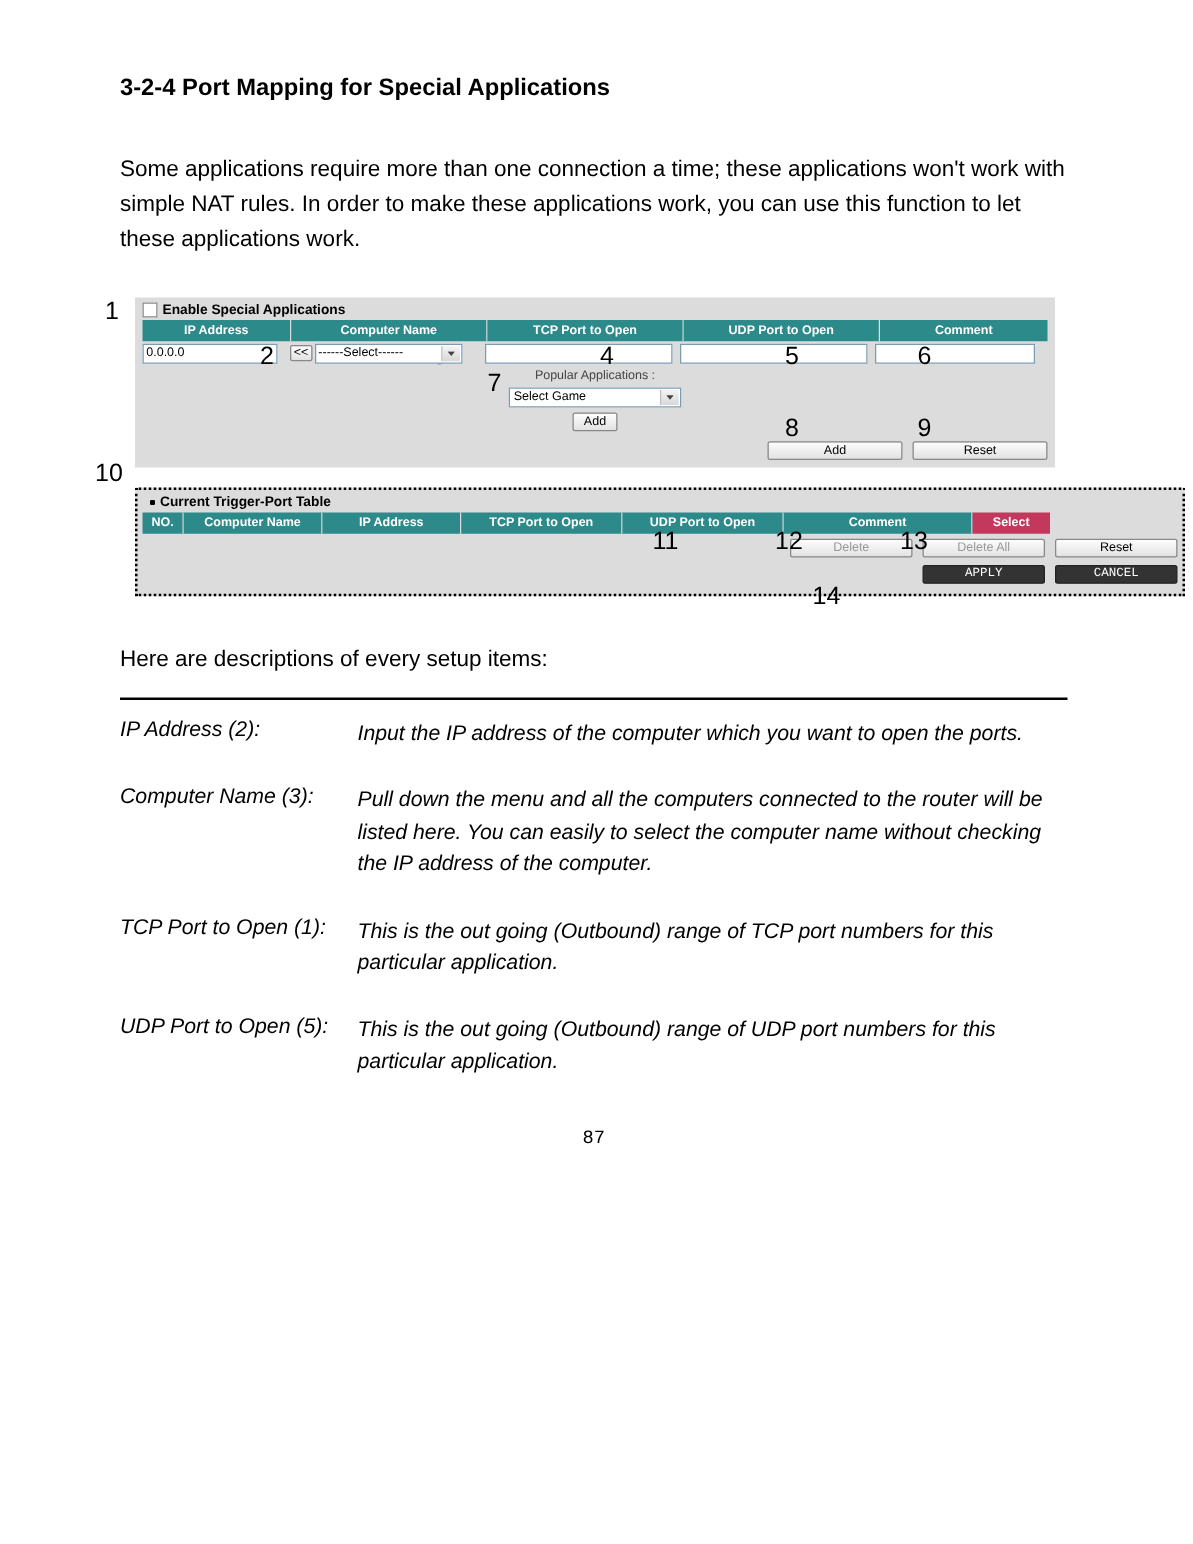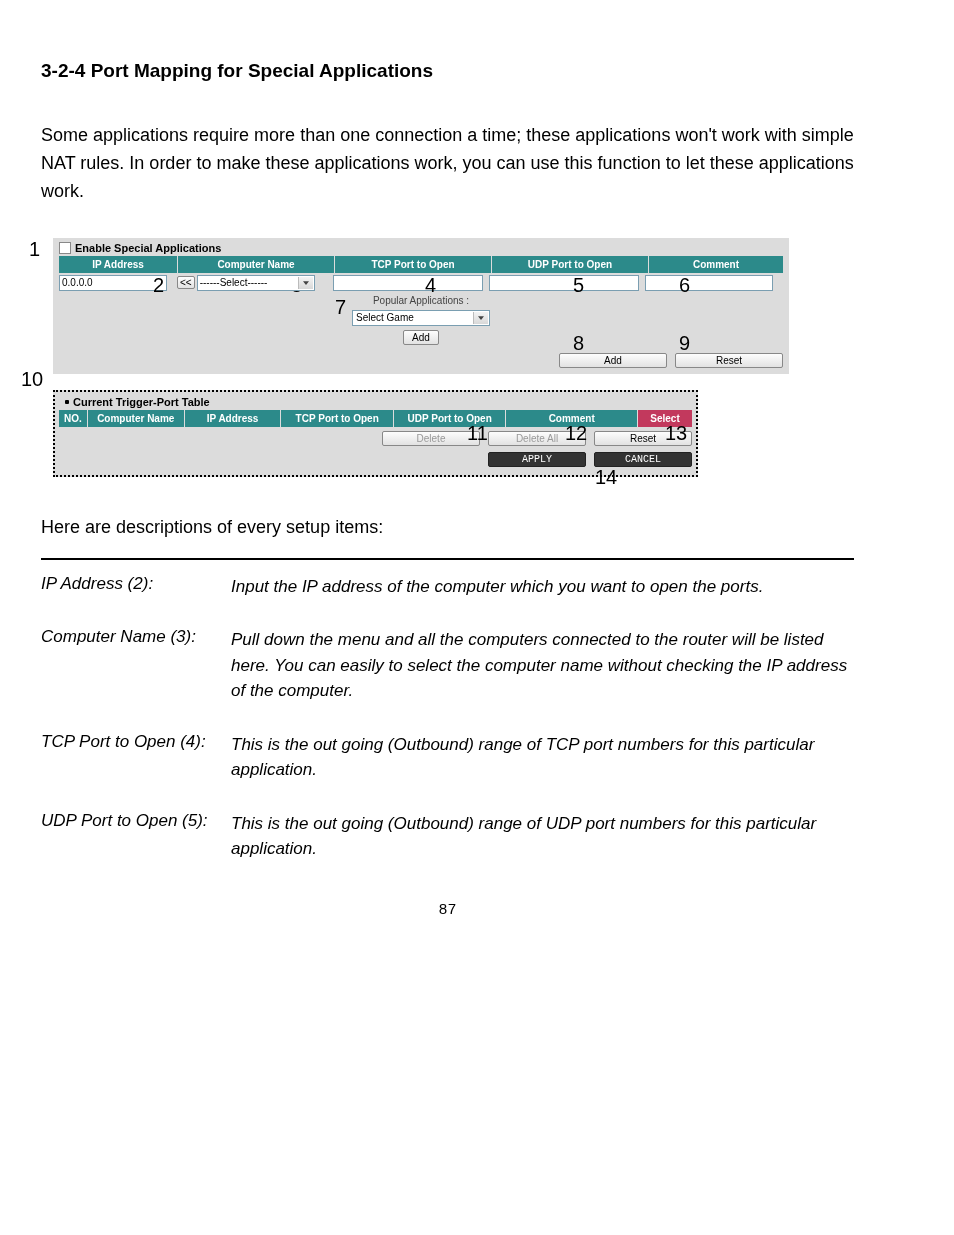--- a/index.html
+++ b/index.html
@@ -3,21 +3,21 @@
 <meta charset="utf-8">
 <style>
   body {
     font-family: Arial, Helvetica, sans-serif;
     background: #fff;
     margin: 0;
     padding: 0;
     width: 954px;
   }
   .page {
-    padding: 60px 100px 40px 41px;
+    padding: 60px 100px 40px 96px;
     position: relative;
   }
   .heading {
     font-size: 19px;
     font-weight: bold;
     margin-bottom: 40px;
     color: #000;
   }
   .body-text {
     font-size: 18px;
@@ -132,21 +132,21 @@
   .pop-label { font-size: 10px; color: #444; }
   .btn-row {
     display: flex;
     justify-content: flex-end;
     gap: 8px;
     margin: 8px 6px 0 6px;
   }
   .dashed-box {
     border: 2px dotted #000;
     margin: 16px 0 0 24px;
-    width: 645px;
+    width: 840px;
     padding: 4px 4px 8px 4px;
     box-sizing: border-box;
     background: #dcdcdc;
   }
   .bullet-title {
     font-size: 11px;
     font-weight: bold;
     padding-left: 6px;
     margin-bottom: 2px;
     color: #000;
@@ -328,21 +328,21 @@
   <div class="desc-table">
     <div class="desc-row">
       <div class="desc-label">IP Address (2):</div>
       <div class="desc-value">Input the IP address of the computer which you want to open the ports.</div>
     </div>
     <div class="desc-row">
       <div class="desc-label">Computer Name (3):</div>
       <div class="desc-value">Pull down the menu and all the computers connected to the router will be listed here. You can easily to select the computer name without checking the IP address of the computer.</div>
     </div>
     <div class="desc-row">
-      <div class="desc-label">TCP Port to Open (4):</div>
+      <div class="desc-label">TCP Port to Open (1):</div>
       <div class="desc-value">This is the out going (Outbound) range of TCP port numbers for this particular application.</div>
     </div>
     <div class="desc-row">
       <div class="desc-label">UDP Port to Open (5):</div>
       <div class="desc-value">This is the out going (Outbound) range of UDP port numbers for this particular application.</div>
     </div>
   </div>
 
   <div class="page-num">87</div>
 

